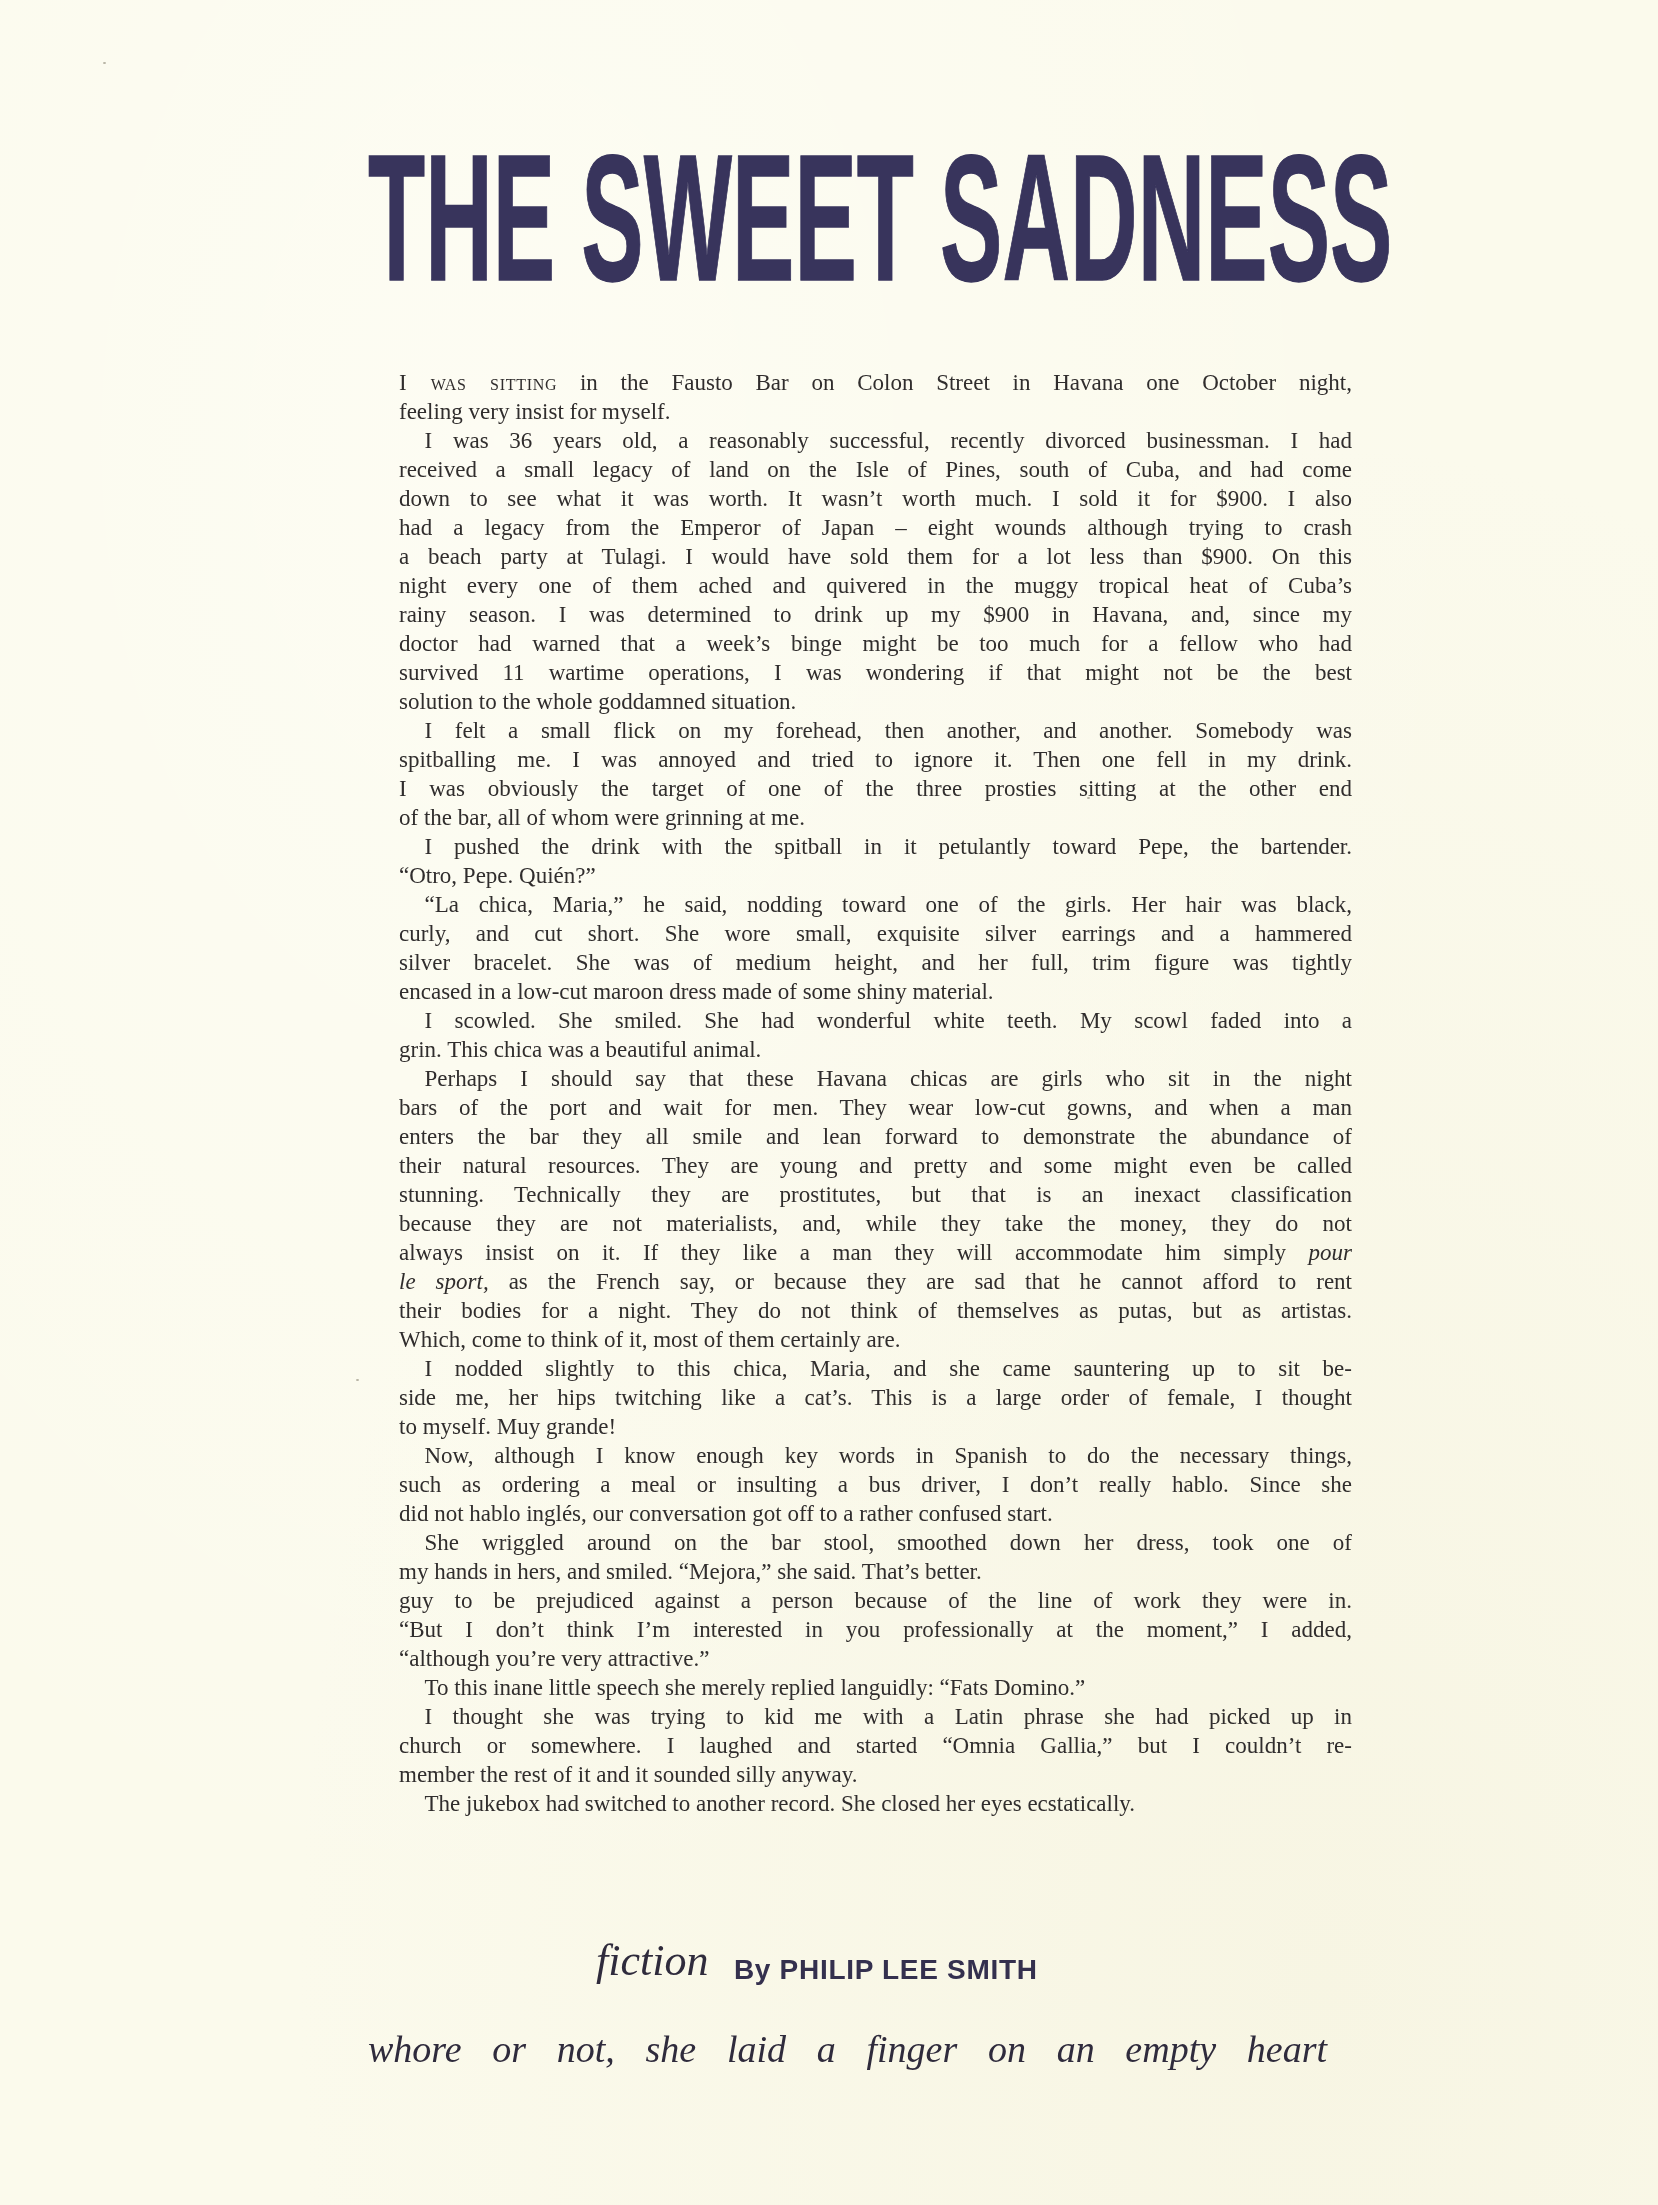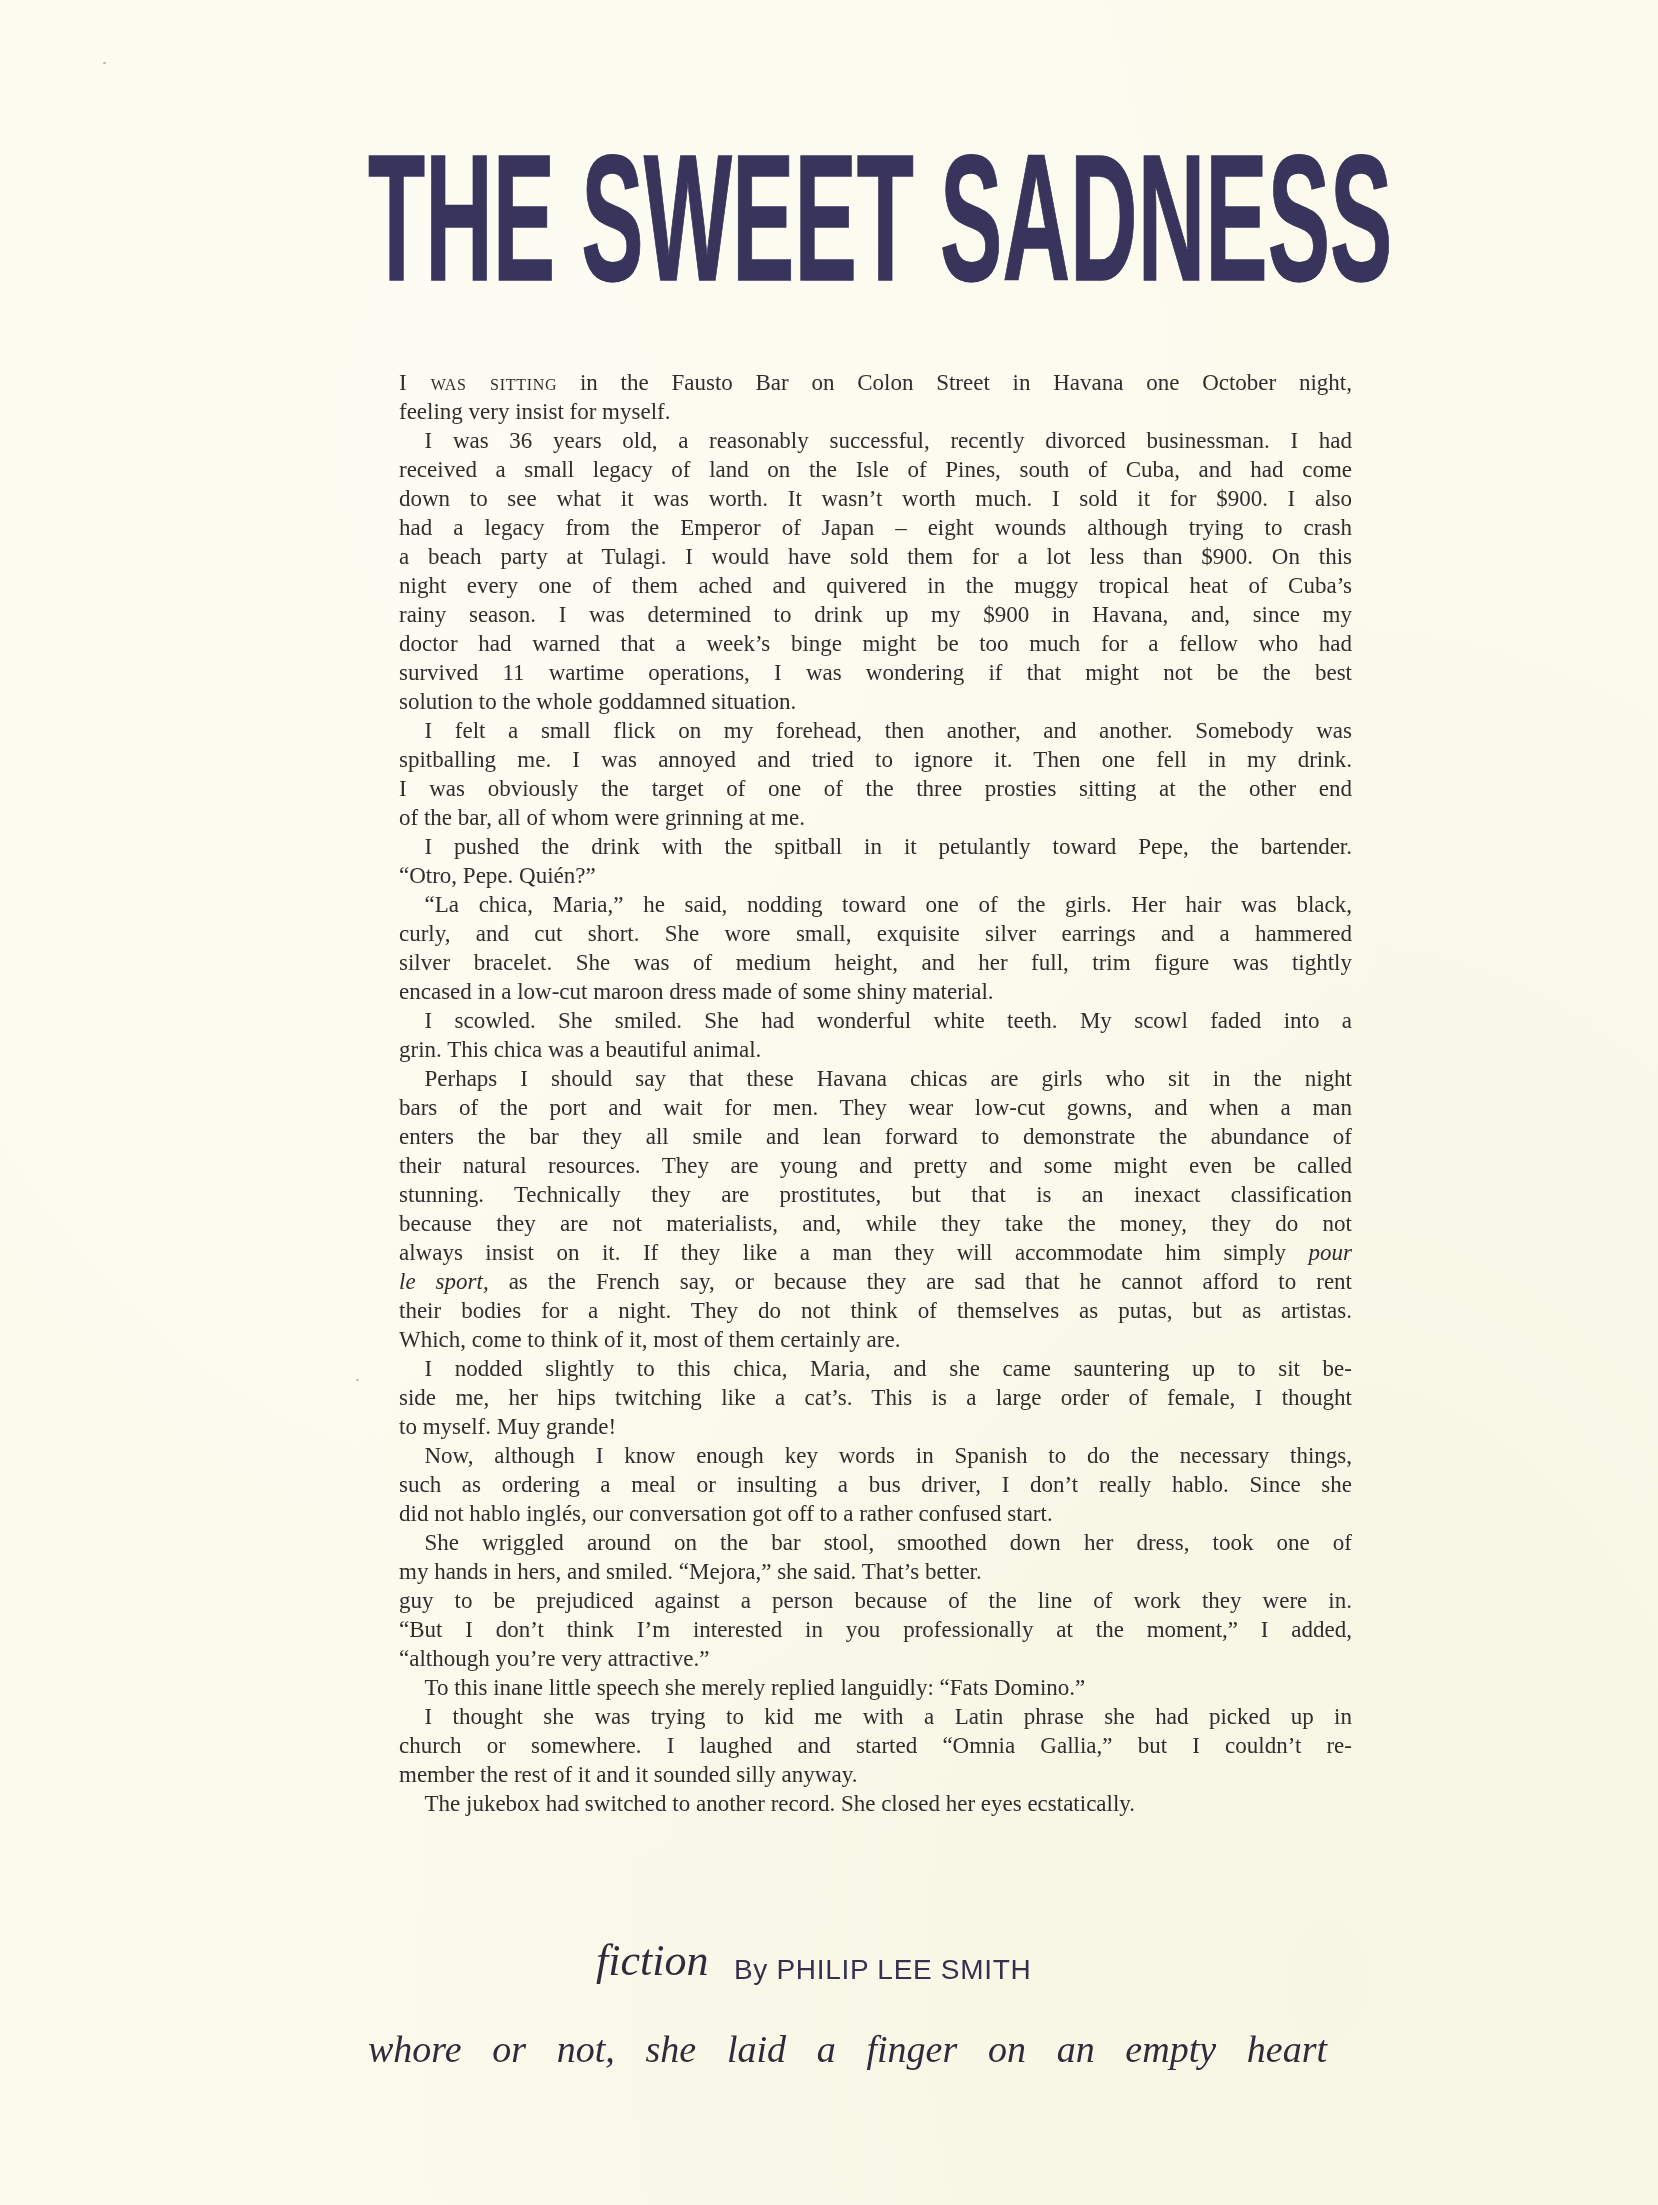--- a/index.html
+++ b/index.html
@@ -91,21 +91,21 @@
       gap: 25.5px;
     }
     .byline-kicker {
       font-family: "Liberation Serif", "DejaVu Serif", serif;
       font-style: italic;
       font-size: 44px;
       color: #2f2b3c;
     }
     .byline-author {
       font-family: "Liberation Sans", "DejaVu Sans", sans-serif;
-      font-weight: 400;
+      font-weight: 700;
       font-size: 28px;
       letter-spacing: 0.7px;
       color: #34304e;
     }
     .subtitle {
       position: absolute;
       left: 368px;
       top: 2019px;
       width: 959px;
       font-family: "Liberation Serif", "DejaVu Serif", serif;

